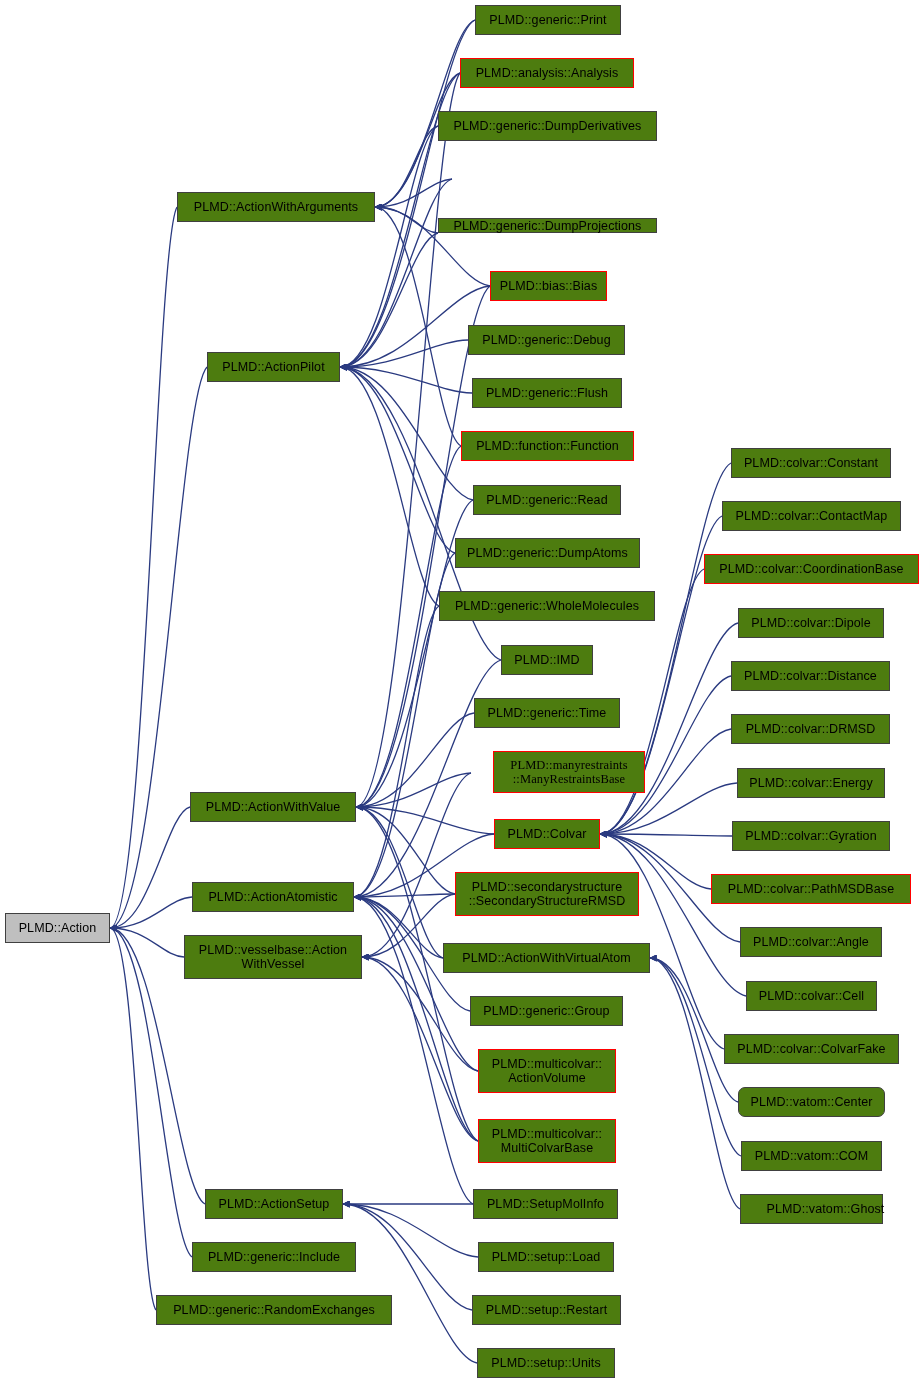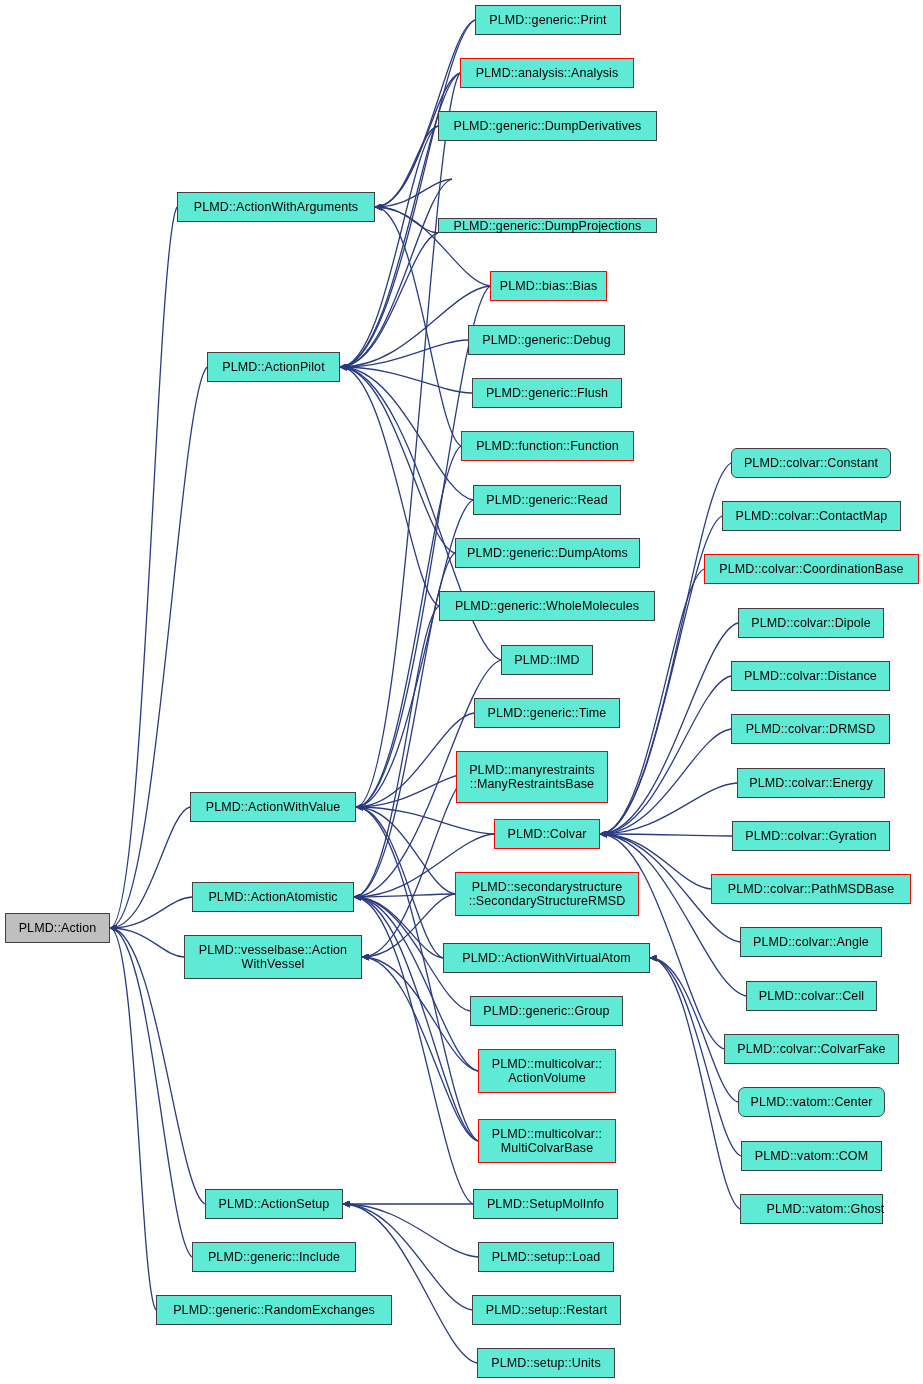--- a/index.html
+++ b/index.html
@@ -23,21 +23,21 @@
     height: 1384px;
     pointer-events: none;
   }
   .node {
     position: absolute;
     box-sizing: border-box;
     display: flex;
     align-items: center;
     justify-content: center;
     text-align: center;
-    background: #5eead4;
+    background: #4d7c0f;
     border: 1px solid #404040;
     color: #000000;
     font-size: 12.5px;
     line-height: 1.12;
     letter-spacing: 0.1px;
     white-space: pre-line;
     cursor: pointer;
     z-index: 5;
   }
   .node.red {
@@ -148,36 +148,36 @@
     <div class="node" style="left: 438px; top: 218px; width: 219px; height: 15px;"><span>PLMD::generic::DumpProjections</span></div>
     <div class="node red" style="left: 490px; top: 271px; width: 117px; height: 30px;"><span>PLMD::bias::Bias</span></div>
     <div class="node" style="left: 468px; top: 325px; width: 157px; height: 30px;"><span>PLMD::generic::Debug</span></div>
     <div class="node" style="left: 472px; top: 378px; width: 150px; height: 30px;"><span>PLMD::generic::Flush</span></div>
     <div class="node red" style="left: 461px; top: 431px; width: 173px; height: 30px;"><span>PLMD::function::Function</span></div>
     <div class="node" style="left: 473px; top: 485px; width: 148px; height: 30px;"><span>PLMD::generic::Read</span></div>
     <div class="node" style="left: 455px; top: 538px; width: 185px; height: 30px;"><span>PLMD::generic::DumpAtoms</span></div>
     <div class="node" style="left: 439px; top: 591px; width: 216px; height: 30px;"><span>PLMD::generic::WholeMolecules</span></div>
     <div class="node" style="left: 501px; top: 645px; width: 92px; height: 30px;"><span>PLMD::IMD</span></div>
     <div class="node" style="left: 474px; top: 698px; width: 146px; height: 30px;"><span>PLMD::generic::Time</span></div>
-    <div class="node red" style="left: 456px; top: 751px; width: 152px; height: 52px;"><span>PLMD::manyrestraints
+    <div class="node red" style="left: 493px; top: 751px; width: 152px; height: 42px; font-family: Liberation Serif, serif;"><span>PLMD::manyrestraints
 ::ManyRestraintsBase</span></div>
     <div class="node red" style="left: 494px; top: 819px; width: 106px; height: 30px;"><span>PLMD::Colvar</span></div>
     <div class="node red" style="left: 455px; top: 872px; width: 184px; height: 44px;"><span>PLMD::secondarystructure
 ::SecondaryStructureRMSD</span></div>
     <div class="node" style="left: 443px; top: 943px; width: 207px; height: 30px;"><span>PLMD::ActionWithVirtualAtom</span></div>
     <div class="node" style="left: 470px; top: 996px; width: 153px; height: 30px;"><span>PLMD::generic::Group</span></div>
     <div class="node red" style="left: 478px; top: 1049px; width: 138px; height: 44px;"><span>PLMD::multicolvar::
 ActionVolume</span></div>
     <div class="node red" style="left: 478px; top: 1119px; width: 138px; height: 44px;"><span>PLMD::multicolvar::
 MultiColvarBase</span></div>
     <div class="node" style="left: 473px; top: 1189px; width: 145px; height: 30px;"><span>PLMD::SetupMolInfo</span></div>
     <div class="node" style="left: 478px; top: 1242px; width: 136px; height: 30px;"><span>PLMD::setup::Load</span></div>
     <div class="node" style="left: 472px; top: 1295px; width: 149px; height: 30px;"><span>PLMD::setup::Restart</span></div>
     <div class="node" style="left: 477px; top: 1348px; width: 138px; height: 30px;"><span>PLMD::setup::Units</span></div>
-    <div class="node" style="left: 731px; top: 448px; width: 160px; height: 30px; border-radius: 6px;"><span>PLMD::colvar::Constant</span></div>
+    <div class="node" style="left: 731px; top: 448px; width: 160px; height: 30px;"><span>PLMD::colvar::Constant</span></div>
     <div class="node" style="left: 722px; top: 501px; width: 179px; height: 30px;"><span>PLMD::colvar::ContactMap</span></div>
     <div class="node red" style="left: 704px; top: 554px; width: 215px; height: 30px;"><span>PLMD::colvar::CoordinationBase</span></div>
     <div class="node" style="left: 738px; top: 608px; width: 146px; height: 30px;"><span>PLMD::colvar::Dipole</span></div>
     <div class="node" style="left: 731px; top: 661px; width: 159px; height: 30px;"><span>PLMD::colvar::Distance</span></div>
     <div class="node" style="left: 731px; top: 714px; width: 159px; height: 30px;"><span>PLMD::colvar::DRMSD</span></div>
     <div class="node" style="left: 737px; top: 768px; width: 148px; height: 30px;"><span>PLMD::colvar::Energy</span></div>
     <div class="node" style="left: 732px; top: 821px; width: 158px; height: 30px;"><span>PLMD::colvar::Gyration</span></div>
     <div class="node red" style="left: 711px; top: 874px; width: 200px; height: 30px;"><span>PLMD::colvar::PathMSDBase</span></div>
     <div class="node" style="left: 740px; top: 927px; width: 142px; height: 30px;"><span>PLMD::colvar::Angle</span></div>
     <div class="node" style="left: 746px; top: 981px; width: 131px; height: 30px;"><span>PLMD::colvar::Cell</span></div>

